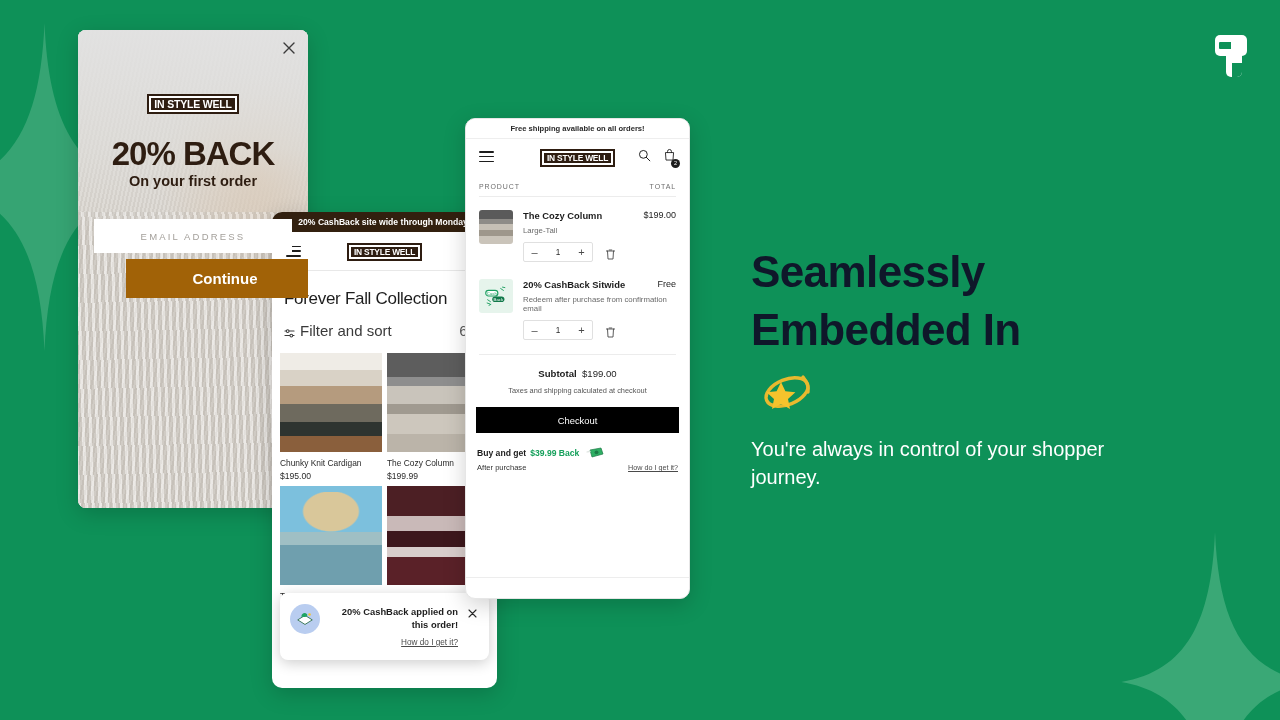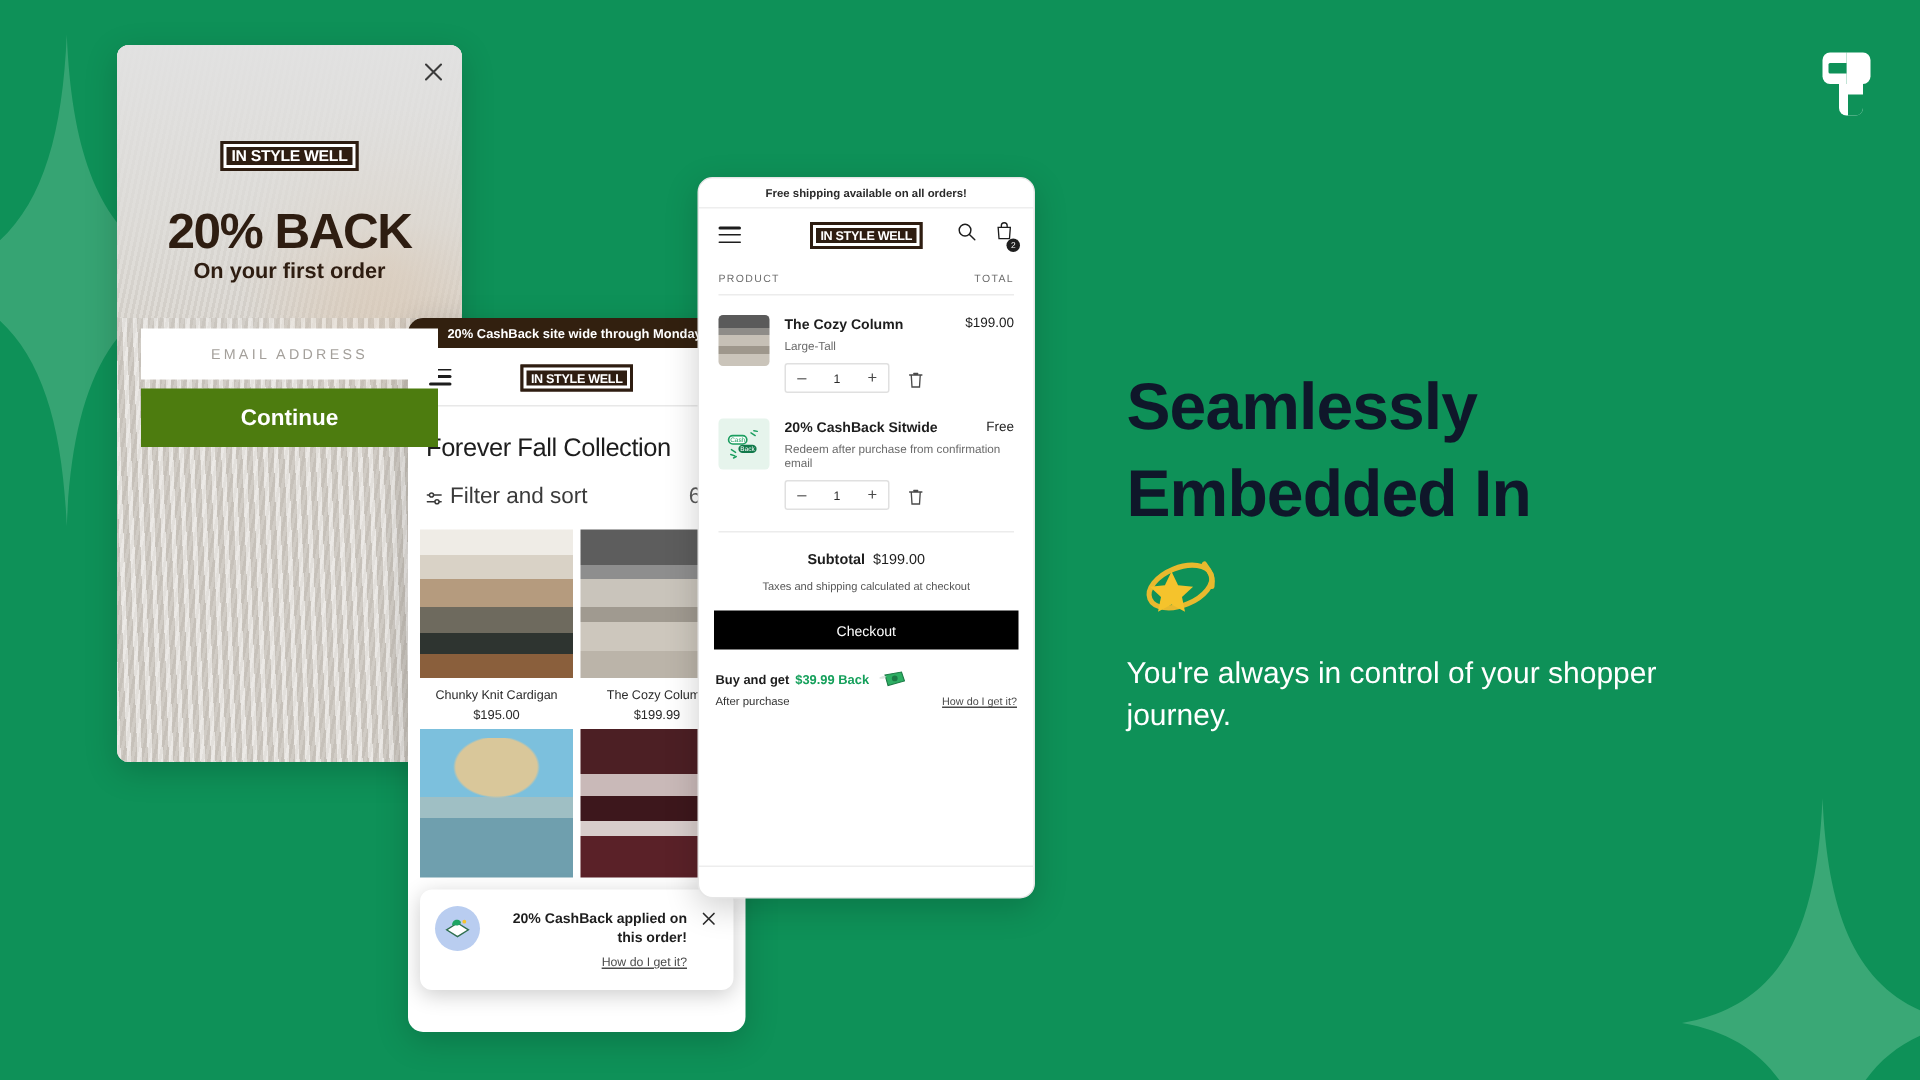--- a/index.html
+++ b/index.html
@@ -75,40 +75,41 @@
     color:#2e1d11; font-size:14.5px; font-weight:bold;
   }
   .modal-form { position:absolute; left:16px; right:16px; top:189px; z-index:3; }
   .email-input {
     width:100%; height:34px; border:none; background:#fff; text-align:center;
     font-size:9.5px; letter-spacing:2.2px; color:#9a9a9a; font-family:"Liberation Sans",sans-serif;
   }
   .email-input::placeholder { color:#a4a09b; }
   .continue-btn {
     width:100%; height:39px; margin-top:6px; border:none; cursor:pointer;
-    background:#4d7c0f; color:#fff; font-size:15px; font-weight:bold;
+    background:#a16207; color:#fff; font-size:15px; font-weight:bold;
     font-family:"Liberation Sans", sans-serif;
+    margin-left:32px;
   }
 
   
   #collection-panel { left:272px; top:212px; width:225px; height:476px; }
   .promo-bar { height:20px; background:#32200f; color:#fff; font-size:8.6px; font-weight:bold;
                display:flex; align-items:center; justify-content:center; white-space:nowrap; }
   .col-header { height:38px; display:flex; align-items:center; padding:0 14px; position:relative; }
   .hamburger { width:15px; height:11px; display:flex; flex-direction:column; justify-content:space-between; cursor:pointer; }
   .hamburger span { display:block; height:1.5px; background:#1d1d1d; border-radius:1px; }
   .col-logo-center { position:absolute; left:0; right:0; text-align:center; pointer-events:none; }
   #collection-logo { font-size:8.4px; }
   .col-search { margin-left:auto; }
   .col-divider { height:1px; background:#e8e8e8; }
   .col-title { font-size:17px; color:#1d1d1d; padding:18px 12px 0; letter-spacing:-0.3px; }
   .col-toolbar { display:flex; align-items:center; padding:13px 12px 0; font-size:15px; color:#3a3a3a; }
   .filter-icon { width:11px; height:11px; margin-right:5px; }
   .prod-count { margin-left:auto; color:#5a5a5a; }
-  .grid { display:grid; grid-template-columns:1fr 1fr; gap:5px; padding:14px 8px 0;text-align:center; }
+  .grid { display:grid; grid-template-columns:1fr 1fr; gap:5px; padding:14px 8px 0; }
   .card-img { width:100%; height:99px; background:#ddd; }
   .p1 { background:
       linear-gradient(180deg,#efece6 0 17%,#d9d2c6 17% 33%,#b59b7e 33% 52%,#6e6a5e 52% 70%,#2e3430 70% 84%,#8a5f3c 84% 100%);
   }
   .p1:after{content:"";position:absolute;}
   .p2 { background:
       linear-gradient(180deg,#5d5d5d 0 24%,#8e8e8e 24% 33%,#c9c4bb 33% 52%,#a09a90 52% 62%,#cdc7bd 62% 82%,#bbb4a9 82% 100%);
   }
   .p3 { background:linear-gradient(180deg,#7cc0dd 0 46%, #9fbfc4 46% 60%, #6f9fae 60% 100%); position:relative; }
   .p3:after{ content:""; position:absolute; left:18%; top:6%; width:64%; height:44%;

